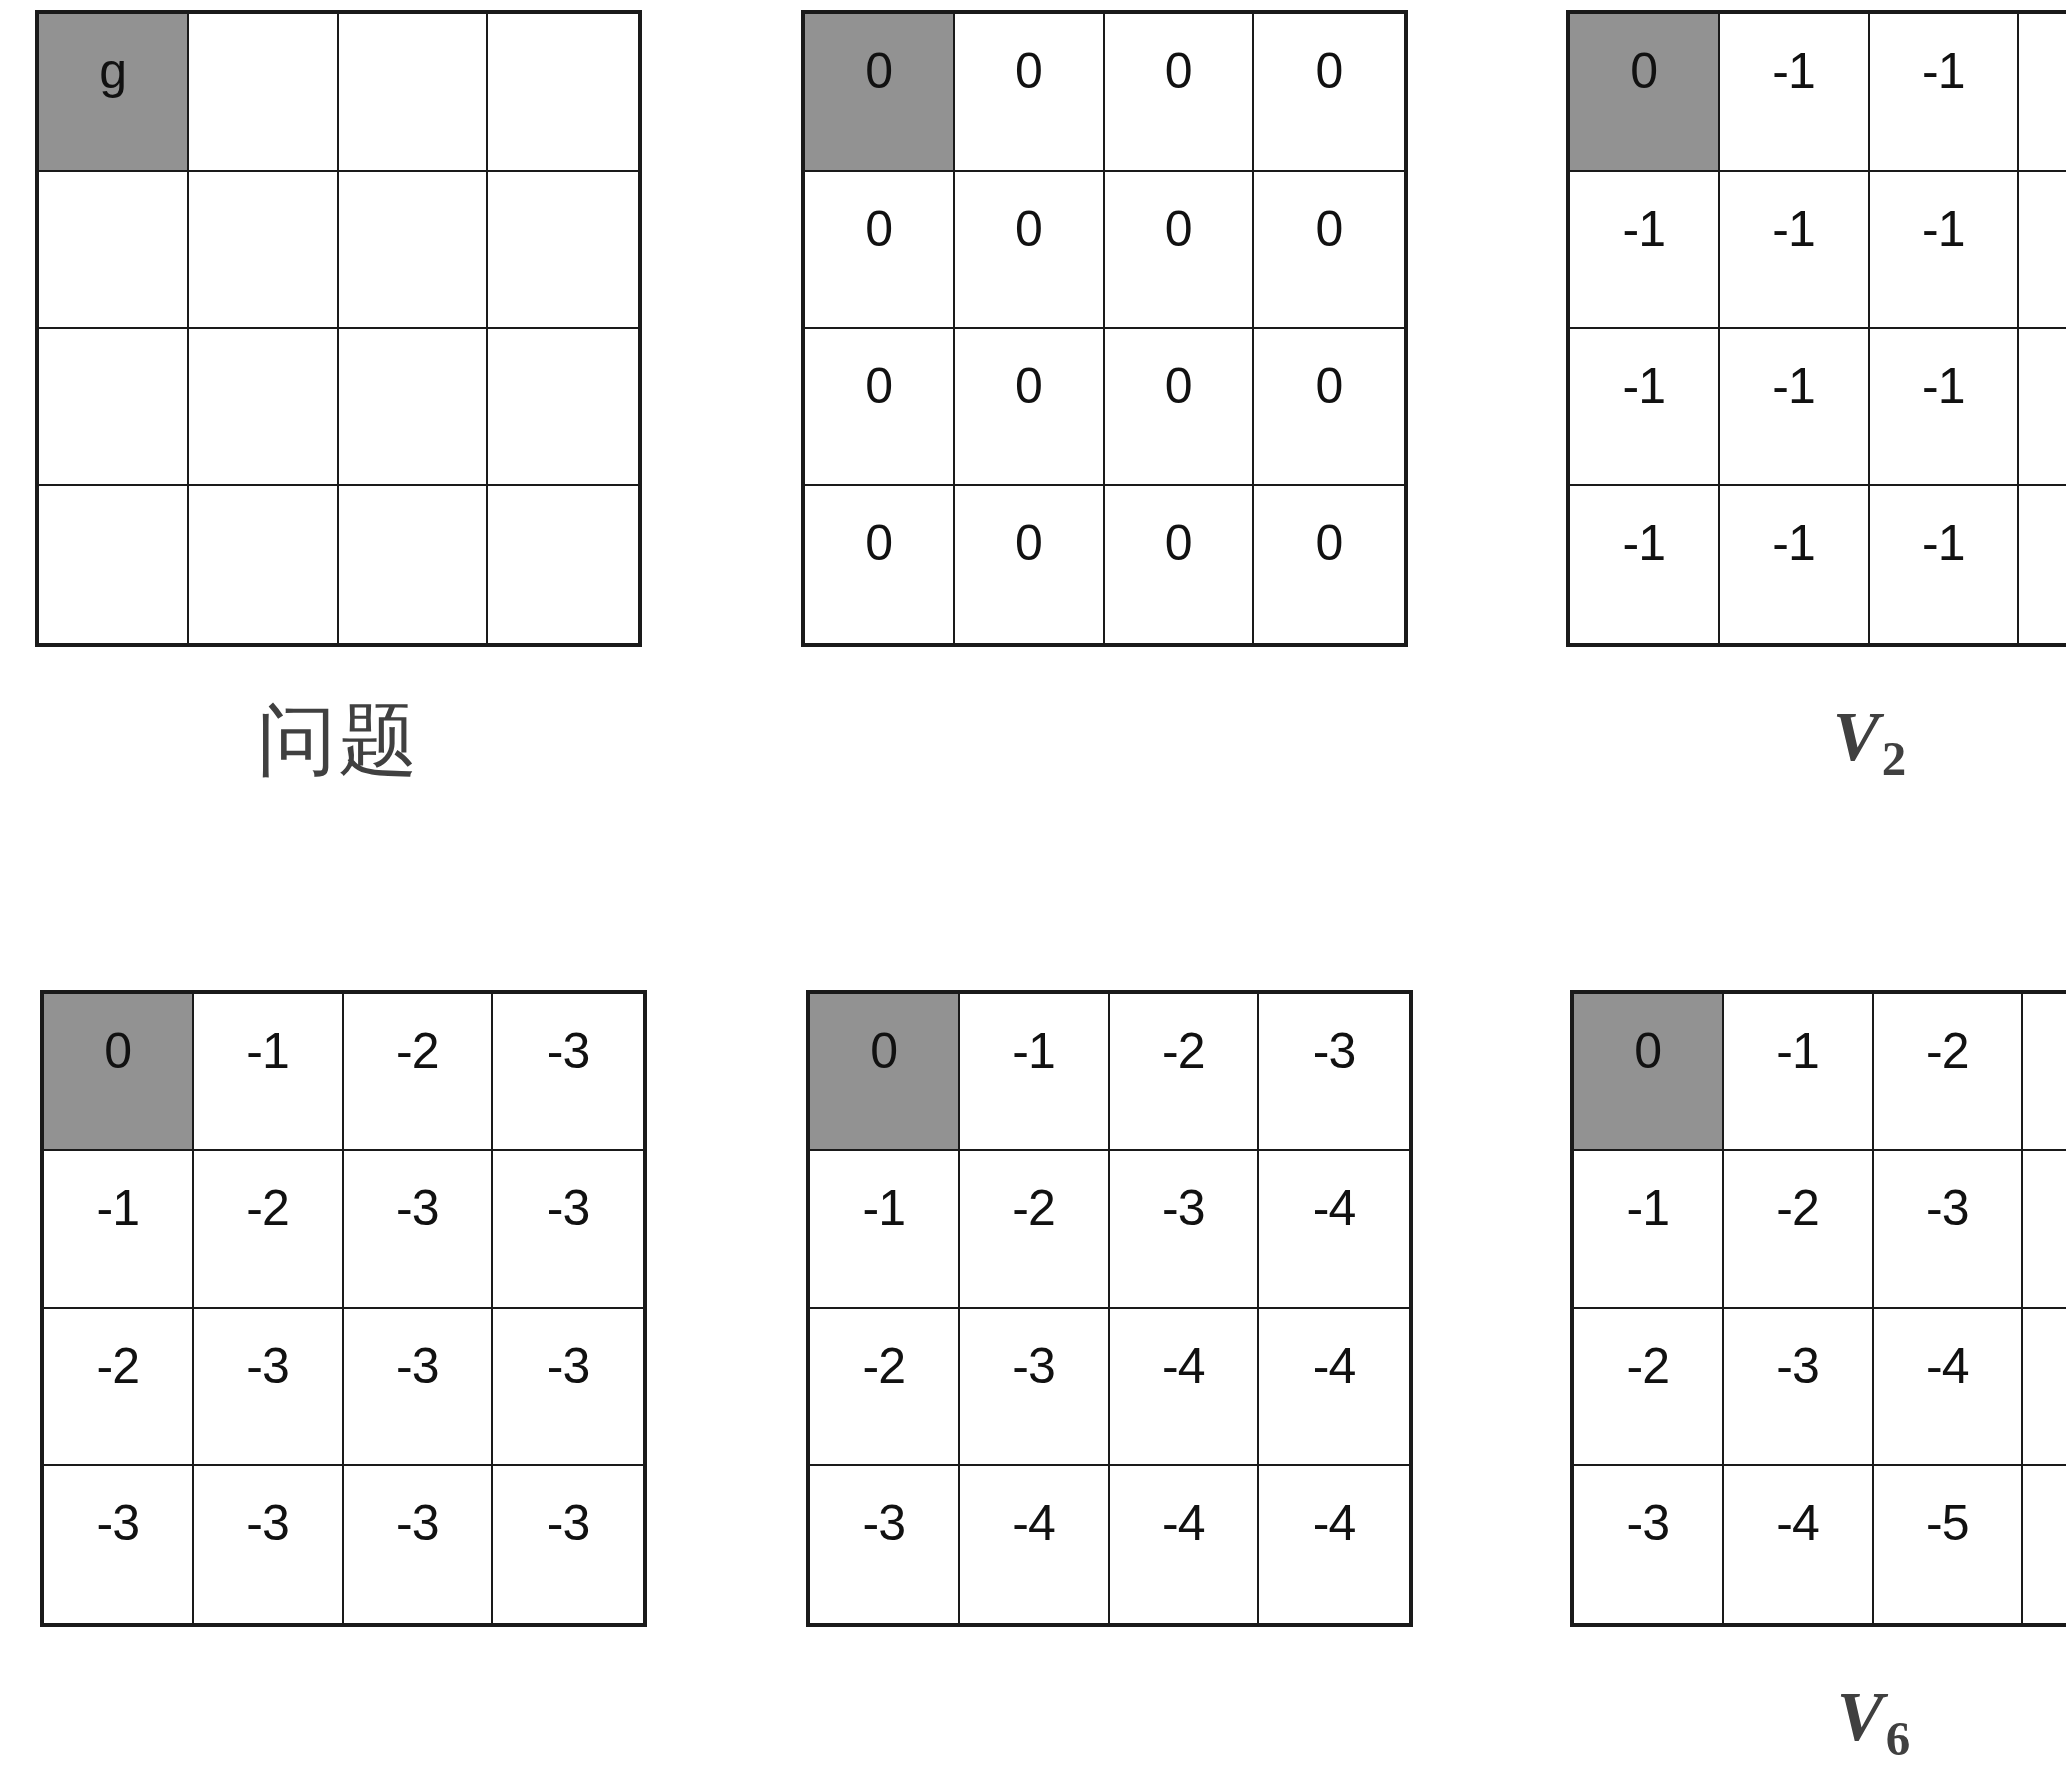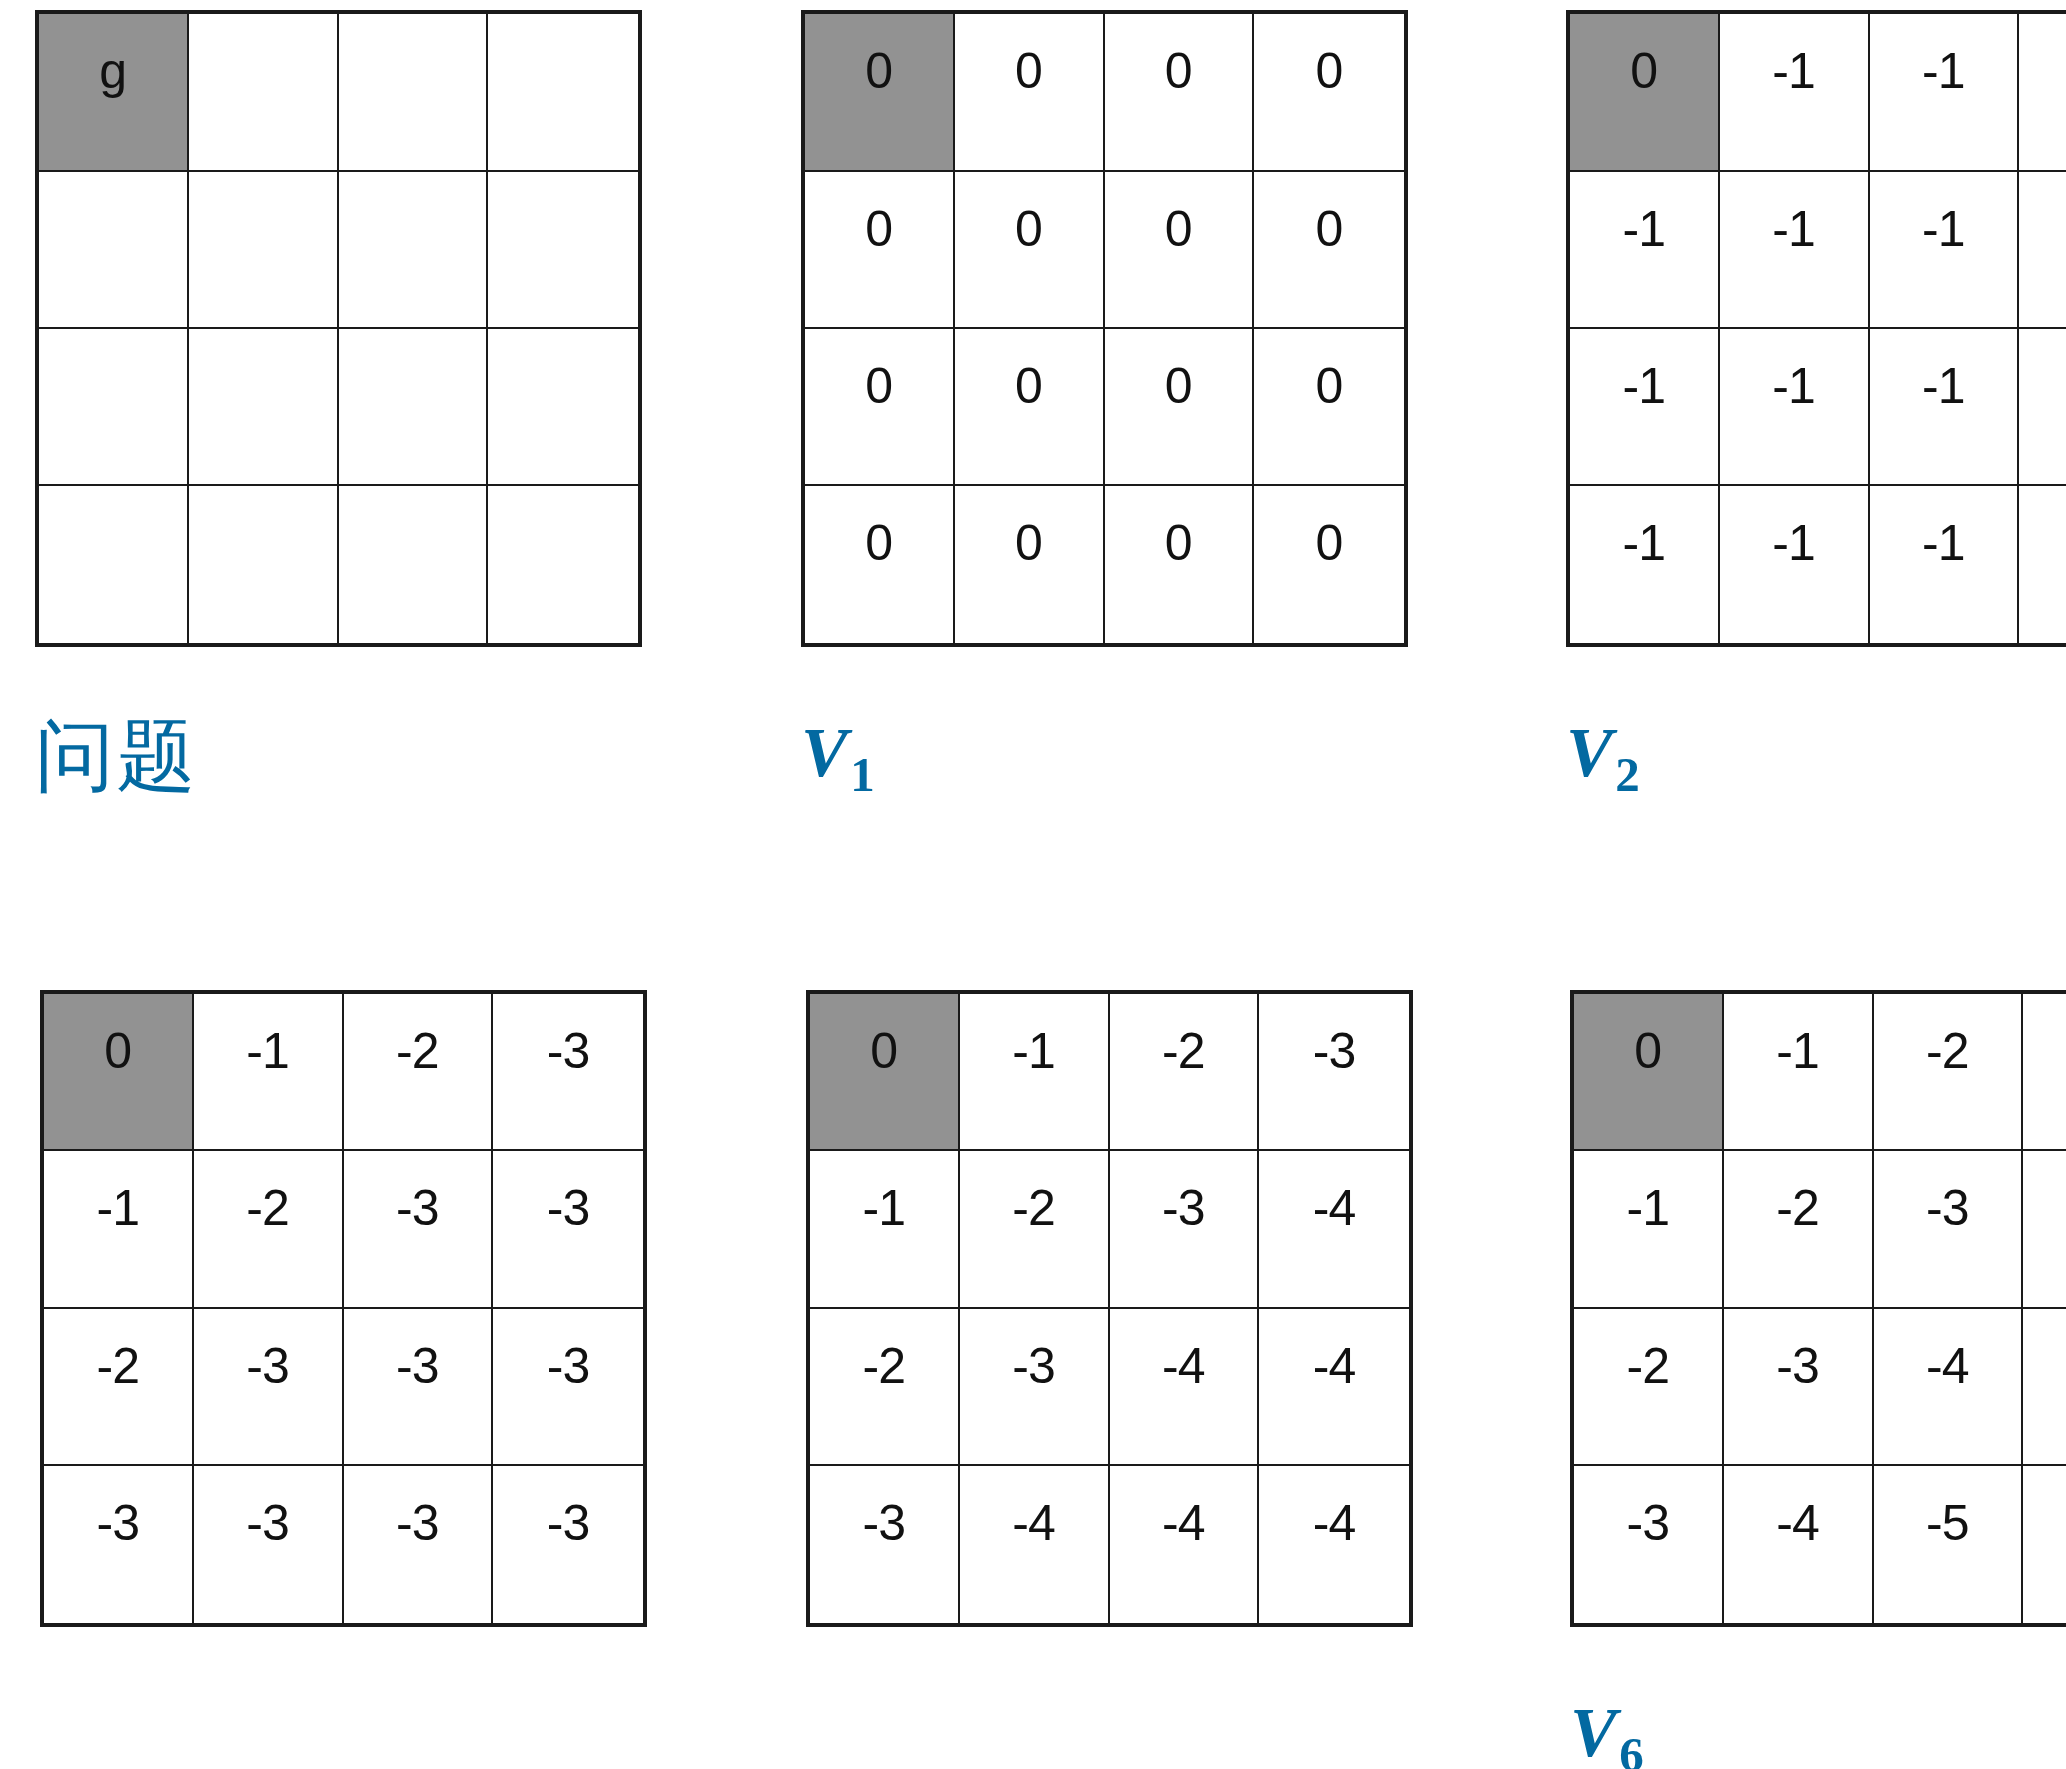--- a/index.html
+++ b/index.html
@@ -54,25 +54,25 @@
     font-weight: 400;
     letter-spacing: -0.8px;
     background: #ffffff;
   }
   .cell.col-last { border-right: none; }
   .cell.row-last { border-bottom: none; }
   .cell.goal { background: #929292; }
 
   .caption {
     width: 607px;
-    text-align: left;
-    margin-top: 70px;
+    text-align: center;
+    margin-top: 54px;
     font-size: 70px;
     line-height: 1;
-    color: #0369a1;
+    color: #404040;
     white-space: nowrap;
   }
   .caption .vsym {
     font-family: "Liberation Serif", serif;
     font-style: italic;
     font-weight: bold;
   }
   .caption .vsub {
     font-family: "Liberation Serif", serif;
     font-style: normal;
@@ -125,21 +125,20 @@
         <div class="cell col-last">0</div>
         <div class="cell">0</div>
         <div class="cell">0</div>
         <div class="cell">0</div>
         <div class="cell col-last">0</div>
         <div class="cell row-last">0</div>
         <div class="cell row-last">0</div>
         <div class="cell row-last">0</div>
         <div class="cell col-last row-last">0</div>
       </div>
-      <div class="caption"><span class="vsym">V</span><span class="vsub">1</span></div>
     </div>
     <div class="panel" style="left: 1566px; top: 10.3px;">
       <div class="grid">
         <div class="cell goal">0</div>
         <div class="cell">-1</div>
         <div class="cell">-1</div>
         <div class="cell col-last">-1</div>
         <div class="cell">-1</div>
         <div class="cell">-1</div>
         <div class="cell">-1</div>

